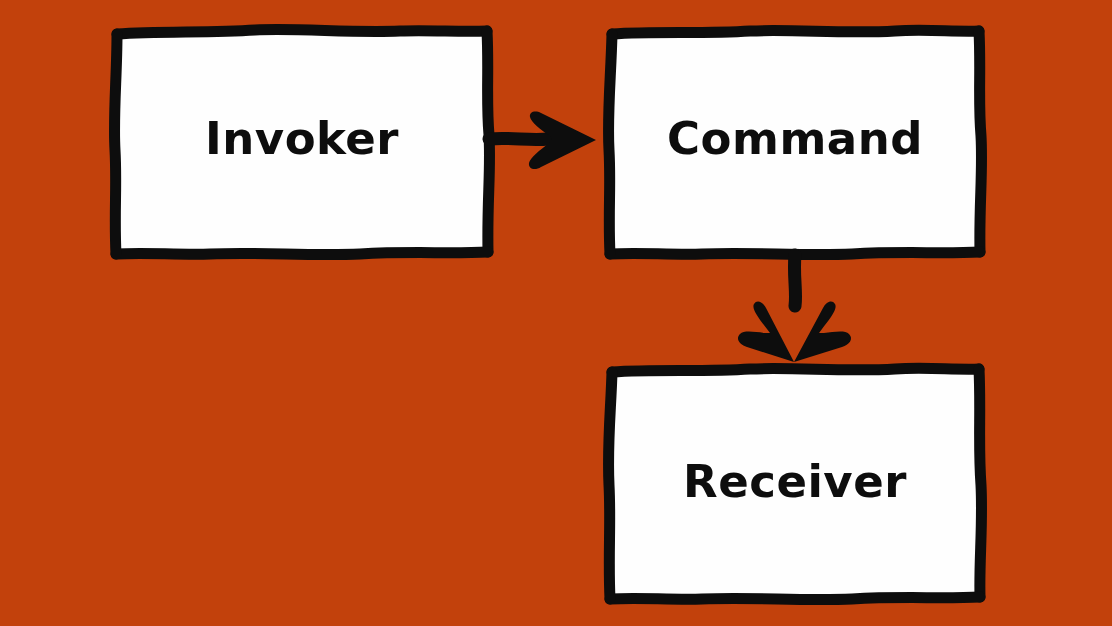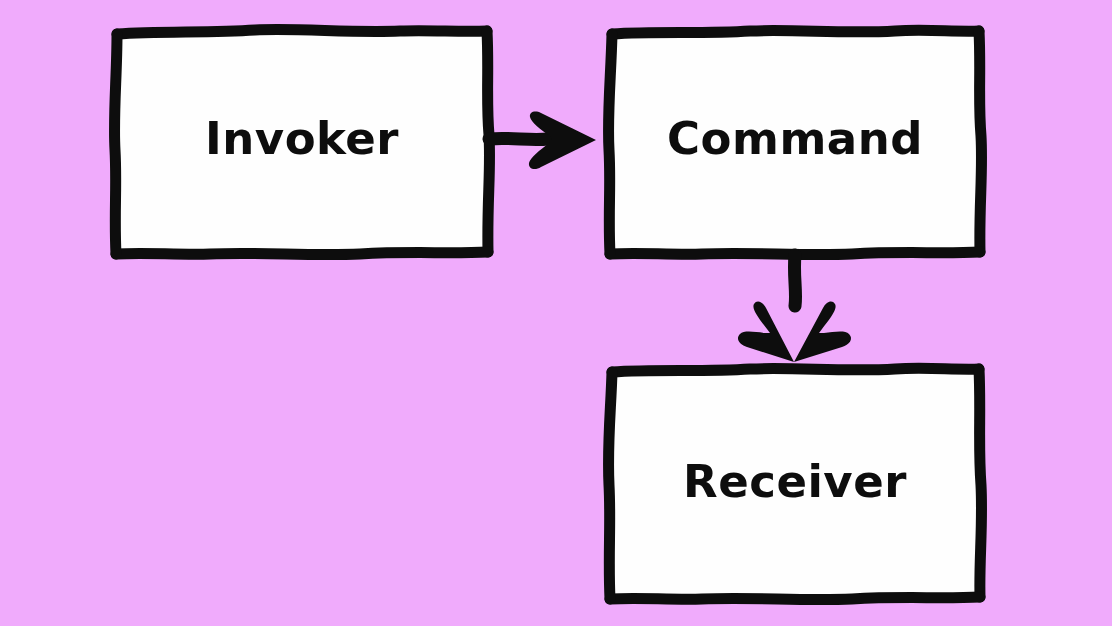--- a/index.html
+++ b/index.html
@@ -8,21 +8,21 @@
     padding: 0;
     background: #ffffff;
   }
   body {
     font-family: "DejaVu Sans", sans-serif;
   }
   #canvas {
     position: relative;
     width: 1112px;
     height: 626px;
-    background: #f0abfc;
+    background: #c2410c;
     overflow: hidden;
   }
   #diagram-svg {
     position: absolute;
     left: 0;
     top: 0;
     width: 1112px;
     height: 626px;
     display: block;
   }

